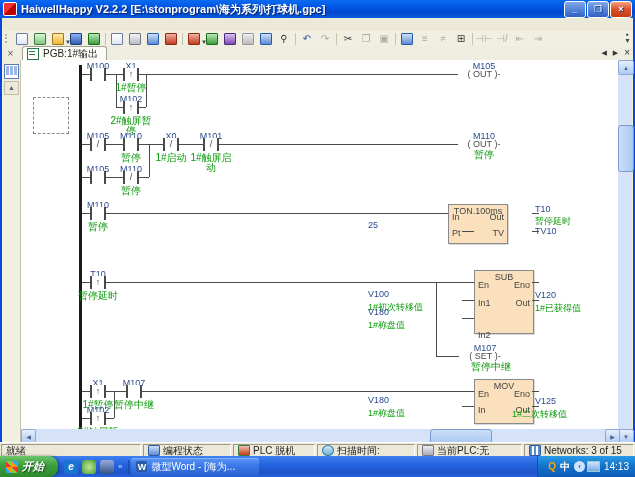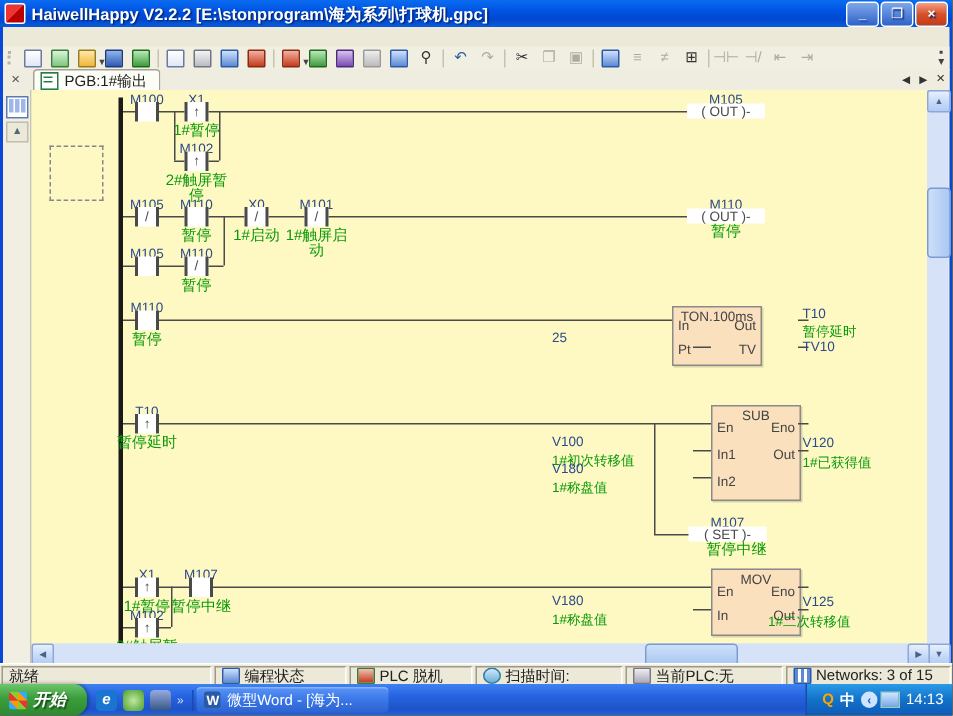--- a/index.html
+++ b/index.html
@@ -61,21 +61,21 @@
   #tab-nav{margin-left:auto;display:flex;align-items:center;margin-bottom:2px;}
   #tab-nav span{color:#333;font-size:7px;margin:0 3px;}
   
   #leftstrip{position:absolute;left:2px;top:60px;width:18px;height:382px;background:#F1EFE2;
     border-right:1px solid #C5C2AD;}
   #bars-icon{position:absolute;left:2px;top:4px;width:13px;height:13px;border:1px solid #5a7ab5;background:#fff;}
   #bars-icon::before{content:"";position:absolute;left:1px;top:1px;width:3px;height:9px;background:#9db8e8;box-shadow:4px 0 0 #9db8e8,8px 0 0 #9db8e8;}
   #strip-up{position:absolute;left:2px;top:21px;width:13px;height:12px;border:1px solid #9a97888a;
     color:#567;font-size:7px;text-align:center;line-height:12px;background:#ECE9D8;}
   
-  #canvas{position:absolute;left:21px;top:60px;width:597px;height:369px;background:#fef9c3;overflow:hidden;
+  #canvas{position:absolute;left:21px;top:60px;width:597px;height:369px;background:#ffffff;overflow:hidden;
     border-right:1px solid #B5B2A0;}
   .h{position:absolute;height:1px;background:#4a4a4a;}
   .v{position:absolute;width:1px;background:#4a4a4a;}
   #rail{position:absolute;left:58px;top:5px;width:3px;height:364px;background:#1a1a1a;}
   .cname{position:absolute;width:44px;text-align:center;font-size:9px;color:#2b4a8b;white-space:nowrap;}
   .csym{position:absolute;width:12px;height:13px;background:#fff;border-left:2px solid #4a4a4a;
     border-right:2px solid #4a4a4a;font-size:9px;color:#4a4a4a;text-align:center;line-height:13px;}
   .ccomment{position:absolute;width:46px;text-align:center;font-size:10px;line-height:10px;color:#089a08;}
   .coilsym{position:absolute;width:52px;text-align:center;font-size:9px;color:#4a4a4a;background:#fff;white-space:nowrap;}
   .pinval{position:absolute;font-size:9px;color:#2b4a8b;white-space:nowrap;}
@@ -288,21 +288,21 @@
 
     <div class="h" style="left:61px;top:222px;width:392px;"></div>
     <div class="cname" style="left:55px;top:209px;">T10</div>
     <div class="csym" style="left:69px;top:216px;">↑</div>
     <div class="ccomment" style="left:54px;top:231px;">暂停延时</div>
     <div class="fblock" style="left:453px;top:210px;height:62px;">
       <div class="btitle">SUB</div>
       <div class="pin pl" style="top:9px;">En</div>
       <div class="pin pr" style="top:9px;">Eno</div>
       <div class="pin pl" style="top:27px;">In1</div>
-      <div class="pin pl" style="top:45px;">In2</div>
+      <div class="pin pl" style="top:59px;">In2</div>
       <div class="pin pr" style="top:27px;">Out</div>
     </div>
     <div class="h" style="left:441px;top:240px;width:12px;"></div>
     <div class="h" style="left:441px;top:258px;width:12px;"></div>
     <div class="pinval ra" style="left:347px;top:229px;">V100</div>
     <div class="pincmt ra" style="left:347px;top:241px;">1#初次转移值</div>
     <div class="pinval ra" style="left:347px;top:247px;">V180</div>
     <div class="pincmt ra" style="left:347px;top:259px;">1#称盘值</div>
     <div class="h" style="left:511px;top:222px;width:7px;"></div>
     <div class="h" style="left:511px;top:240px;width:7px;"></div>

